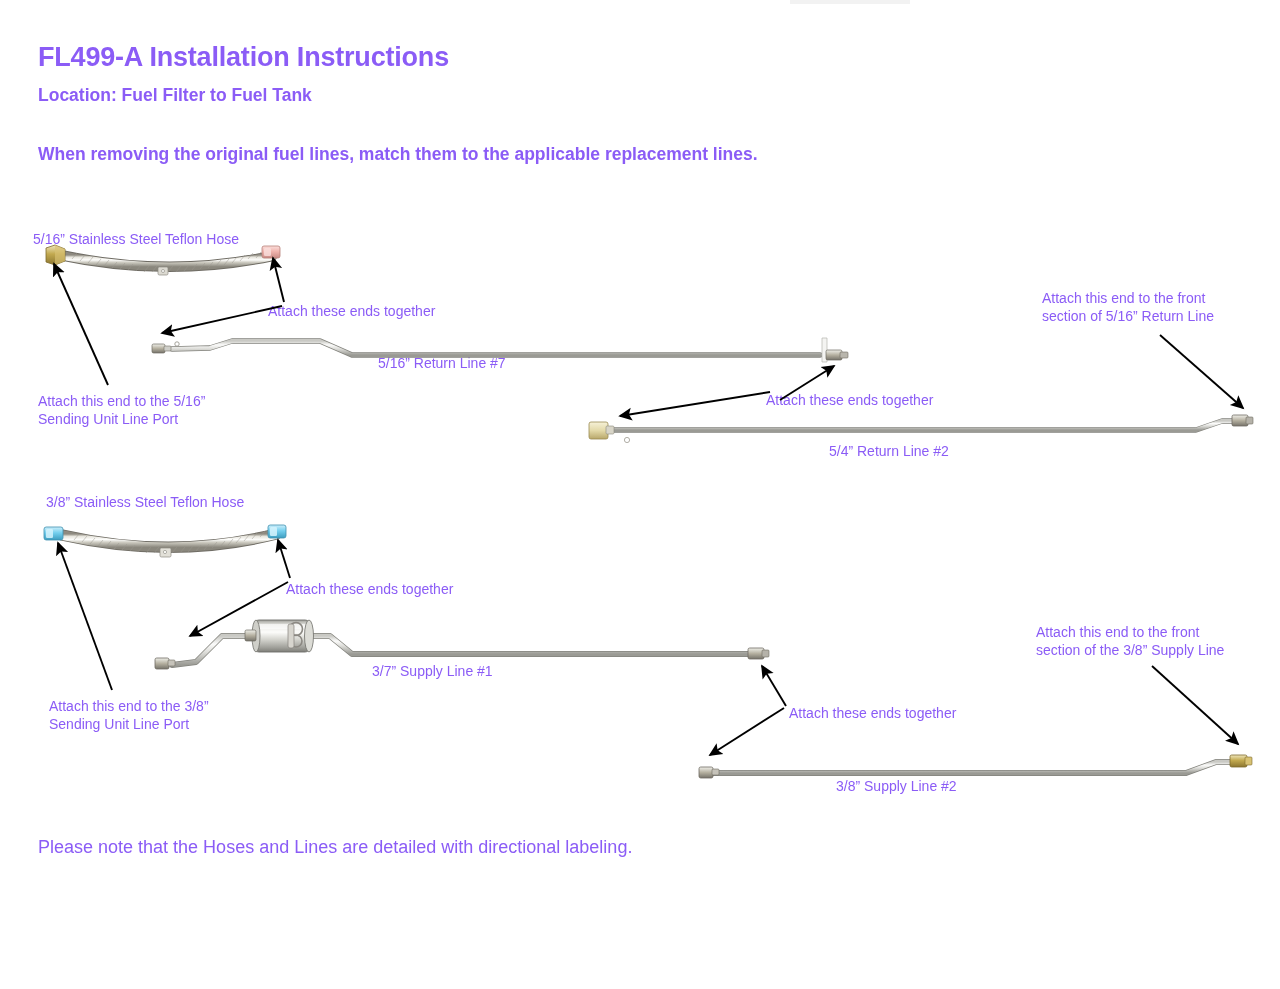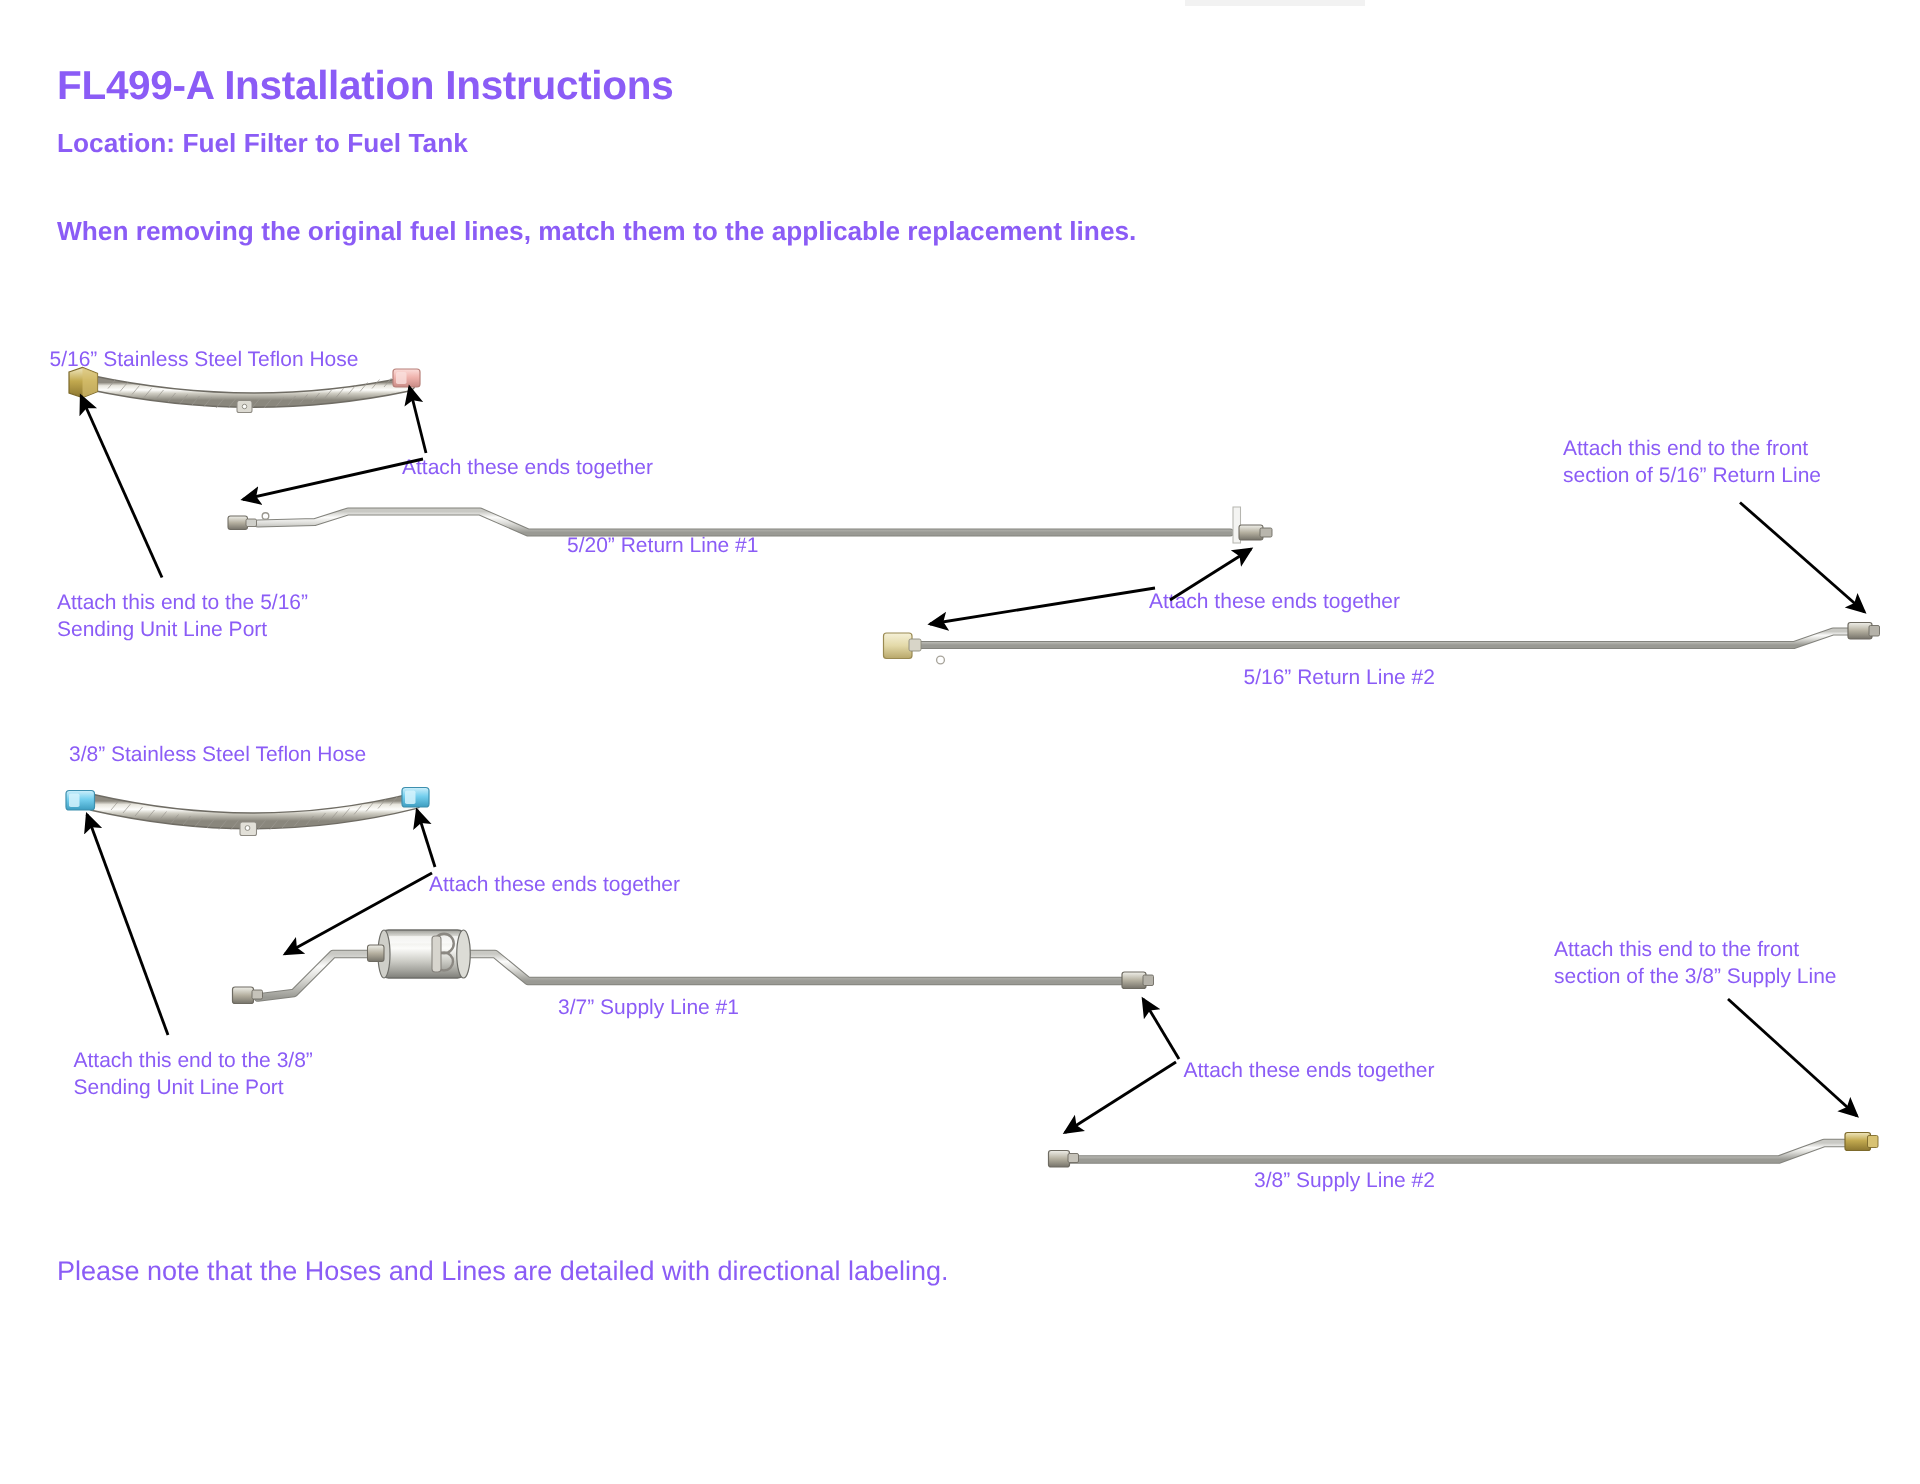--- a/index.html
+++ b/index.html
@@ -84,25 +84,25 @@
   <div class="topband"></div>
 
   <div class="txt" id="doc-title">FL499-A Installation Instructions</div>
   <div class="txt" id="doc-instruction">When removing the original fuel lines, match them to the applicable replacement lines.</div>
   <div class="txt" id="doc-location">Location: Fuel Filter to Fuel Tank</div>
 
   <div class="txt lbl" id="lbl-hose-516">5/16” Stainless Steel Teflon Hose</div>
   <div class="txt lbl" id="lbl-attach-ends-1">Attach these ends together</div>
   <div class="txt lbl" id="lbl-sending-516">Attach this end to the 5/16”
 Sending Unit Line Port</div>
-  <div class="txt lbl" id="lbl-return-1">5/20” Return Line #1</div>
+  <div class="txt lbl" id="lbl-return-1">5/16” Return Line #7</div>
   <div class="txt lbl" id="lbl-front-516">Attach this end to the front
 section of 5/16” Return Line</div>
   <div class="txt lbl" id="lbl-attach-ends-2">Attach these ends together</div>
-  <div class="txt lbl" id="lbl-return-2">5/16” Return Line #2</div>
+  <div class="txt lbl" id="lbl-return-2">5/4” Return Line #2</div>
 
   <div class="txt lbl" id="lbl-hose-38">3/8” Stainless Steel Teflon Hose</div>
   <div class="txt lbl" id="lbl-attach-ends-3">Attach these ends together</div>
   <div class="txt lbl" id="lbl-sending-38">Attach this end to the 3/8”
 Sending Unit Line Port</div>
   <div class="txt lbl" id="lbl-supply-1">3/7” Supply Line #1</div>
   <div class="txt lbl" id="lbl-front-38">Attach this end to the front
 section of the 3/8” Supply Line</div>
   <div class="txt lbl" id="lbl-attach-ends-4">Attach these ends together</div>
   <div class="txt lbl" id="lbl-supply-2">3/8” Supply Line #2</div>

